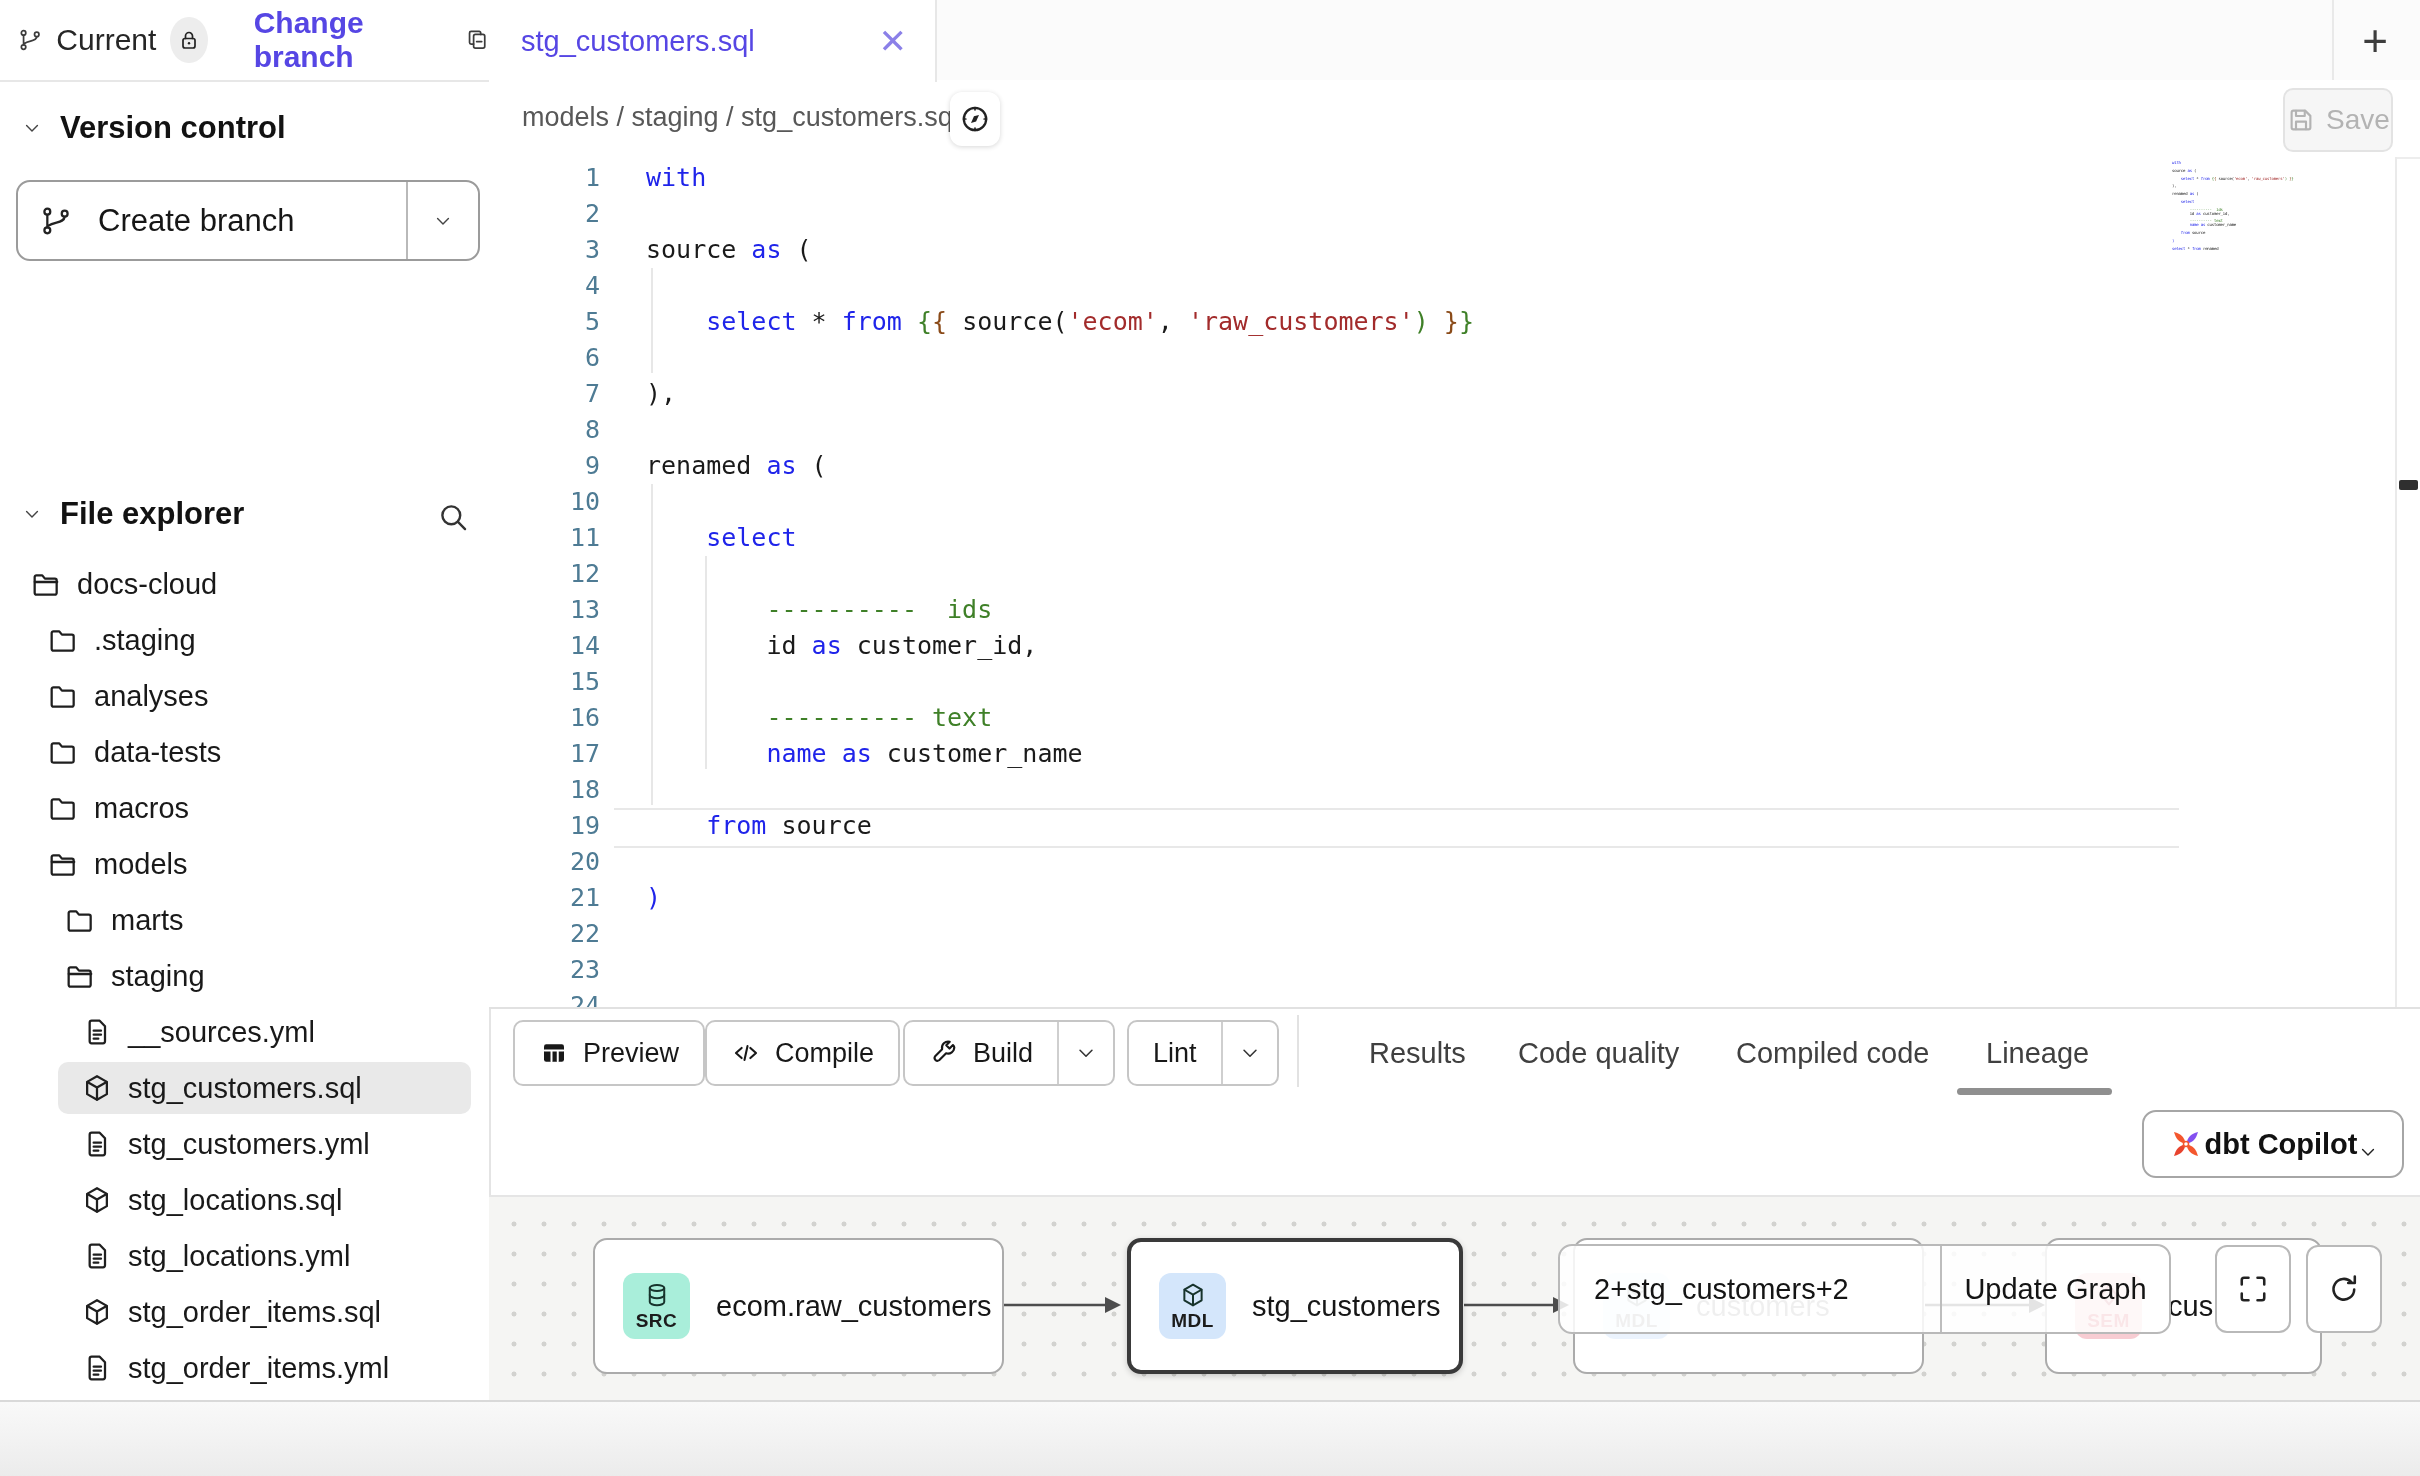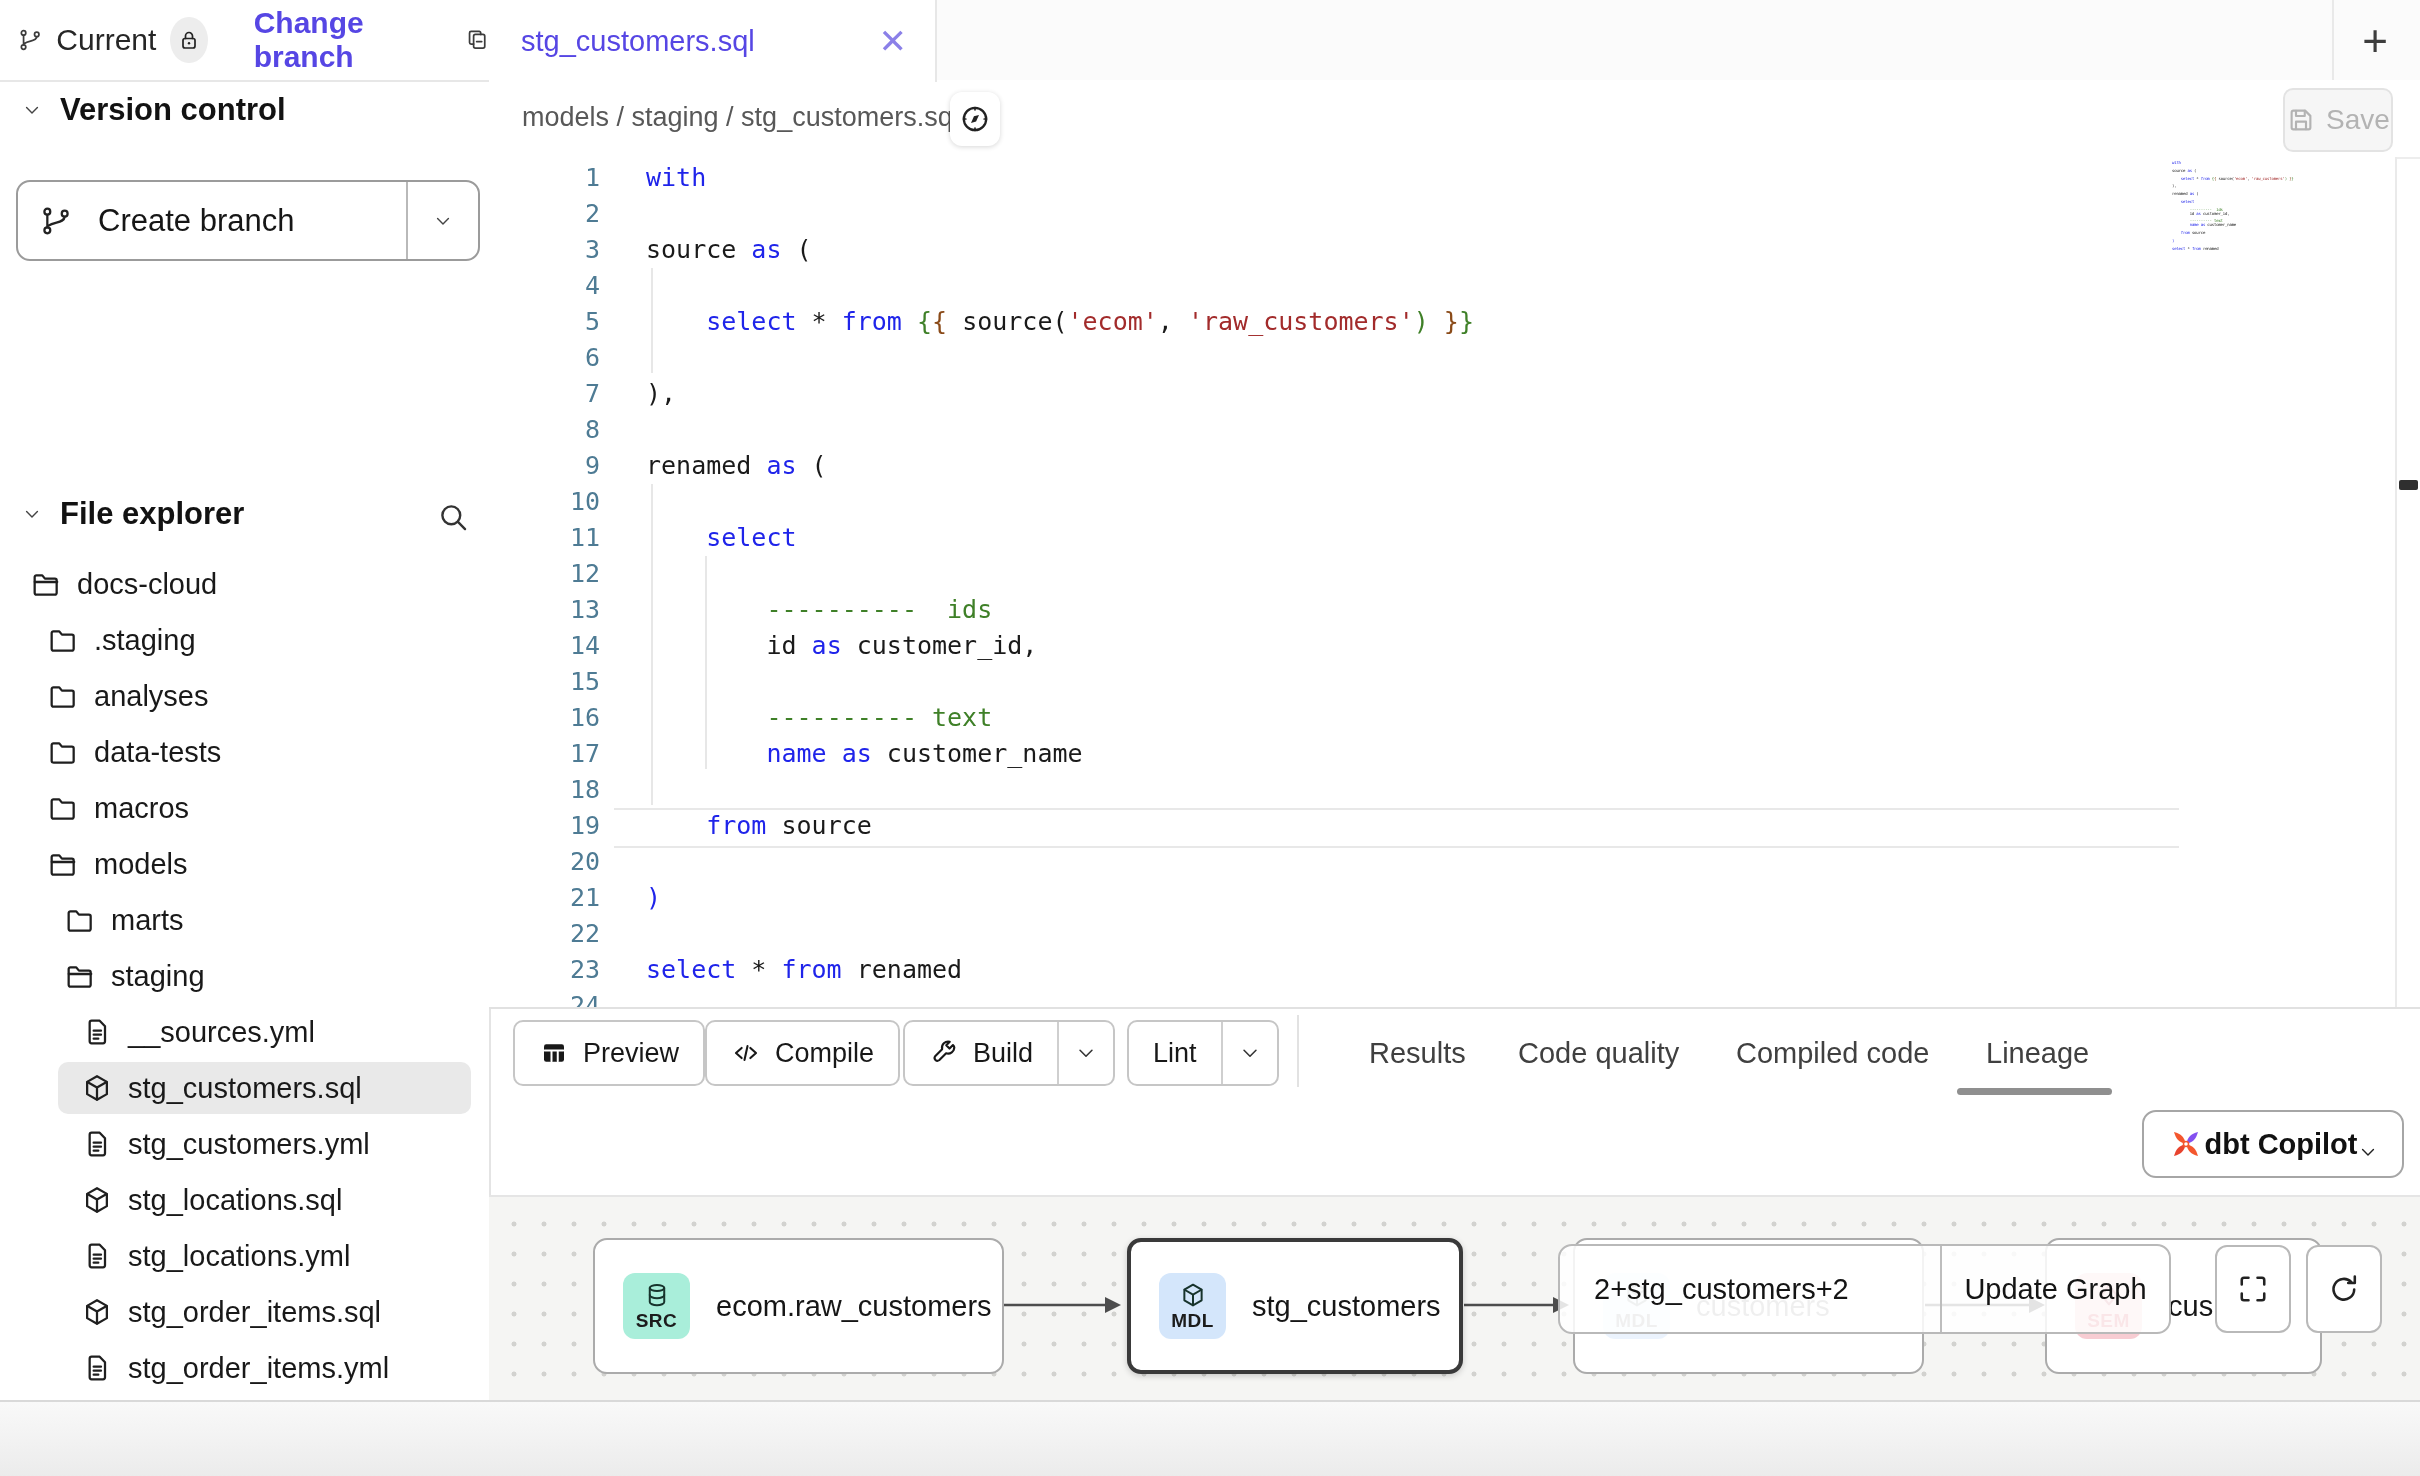--- a/index.html
+++ b/index.html
@@ -139,21 +139,21 @@
       </span>
       <span id="change-branch">Change branch</span>
       <span id="copy-btn" class="ic" style="width:30px;height:30px;">
           <svg viewBox="0 0 24 24">
             <rect x="8.5" y="6.5" width="11" height="13.5" rx="1.8"></rect>
             <path d="M15.5 6.5V5A1.5 1.5 0 0 0 14 3.5H6A1.5 1.5 0 0 0 4.5 5v9.5A1.5 1.5 0 0 0 6 16h2.5M11.5 13.5h5"></path>
           </svg>
         </span>
     </div>
 
-    <div class="abs section-head" style="left:22px;top:92px;">
+    <div class="abs section-head" style="left:22px;top:110px;">
       <span class="chev ic">
           <svg viewBox="0 0 24 24">
             <path d="M5.5 9l6.5 6.5L18.5 9"></path>
           </svg>
         </span>
       <span class="section-title">Version control</span>
     </div>
 
     <div id="create-branch" class="abs">
       <span class="main">
@@ -403,21 +403,20 @@
         <div class="cl"><span class="tk-p">        </span><span class="tk-c">----------  ids</span></div>
         <div class="cl"><span class="tk-p">        id </span><span class="tk-k">as</span><span class="tk-p"> customer_id,</span></div>
         <div class="cl">&nbsp;</div>
         <div class="cl"><span class="tk-p">        </span><span class="tk-c">---------- text</span></div>
         <div class="cl"><span class="tk-p">        </span><span class="tk-k">name</span><span class="tk-p"> </span><span class="tk-k">as</span><span class="tk-p"> customer_name</span></div>
         <div class="cl">&nbsp;</div>
         <div class="cl"><span class="tk-p">    </span><span class="tk-k">from</span><span class="tk-p"> source</span></div>
         <div class="cl">&nbsp;</div>
         <div class="cl"><span class="tk-k">)</span></div>
         <div class="cl">&nbsp;</div>
-        <div class="cl"><span class="tk-k">select</span><span class="tk-p"> * </span><span class="tk-k">from</span><span class="tk-p"> renamed</span></div>
         <div class="cl">&nbsp;</div>
       </div>
   </div>
   <div id="minimap" class="abs">
       <div class="cl"><span class="tk-k">with</span></div>
       <div class="cl">&nbsp;</div>
       <div class="cl"><span class="tk-p">source </span><span class="tk-k">as</span><span class="tk-p"> (</span></div>
       <div class="cl">&nbsp;</div>
       <div class="cl"><span class="tk-p">    </span><span class="tk-k">select</span><span class="tk-p"> * </span><span class="tk-k">from</span><span class="tk-p"> </span><span class="tk-g">{</span><span class="tk-b">{</span><span class="tk-p"> source(</span><span class="tk-s">'ecom'</span><span class="tk-p">, </span><span class="tk-s">'raw_customers'</span><span class="tk-g">)</span><span class="tk-p"> </span><span class="tk-b">}</span><span class="tk-g">}</span></div>
       <div class="cl">&nbsp;</div>

